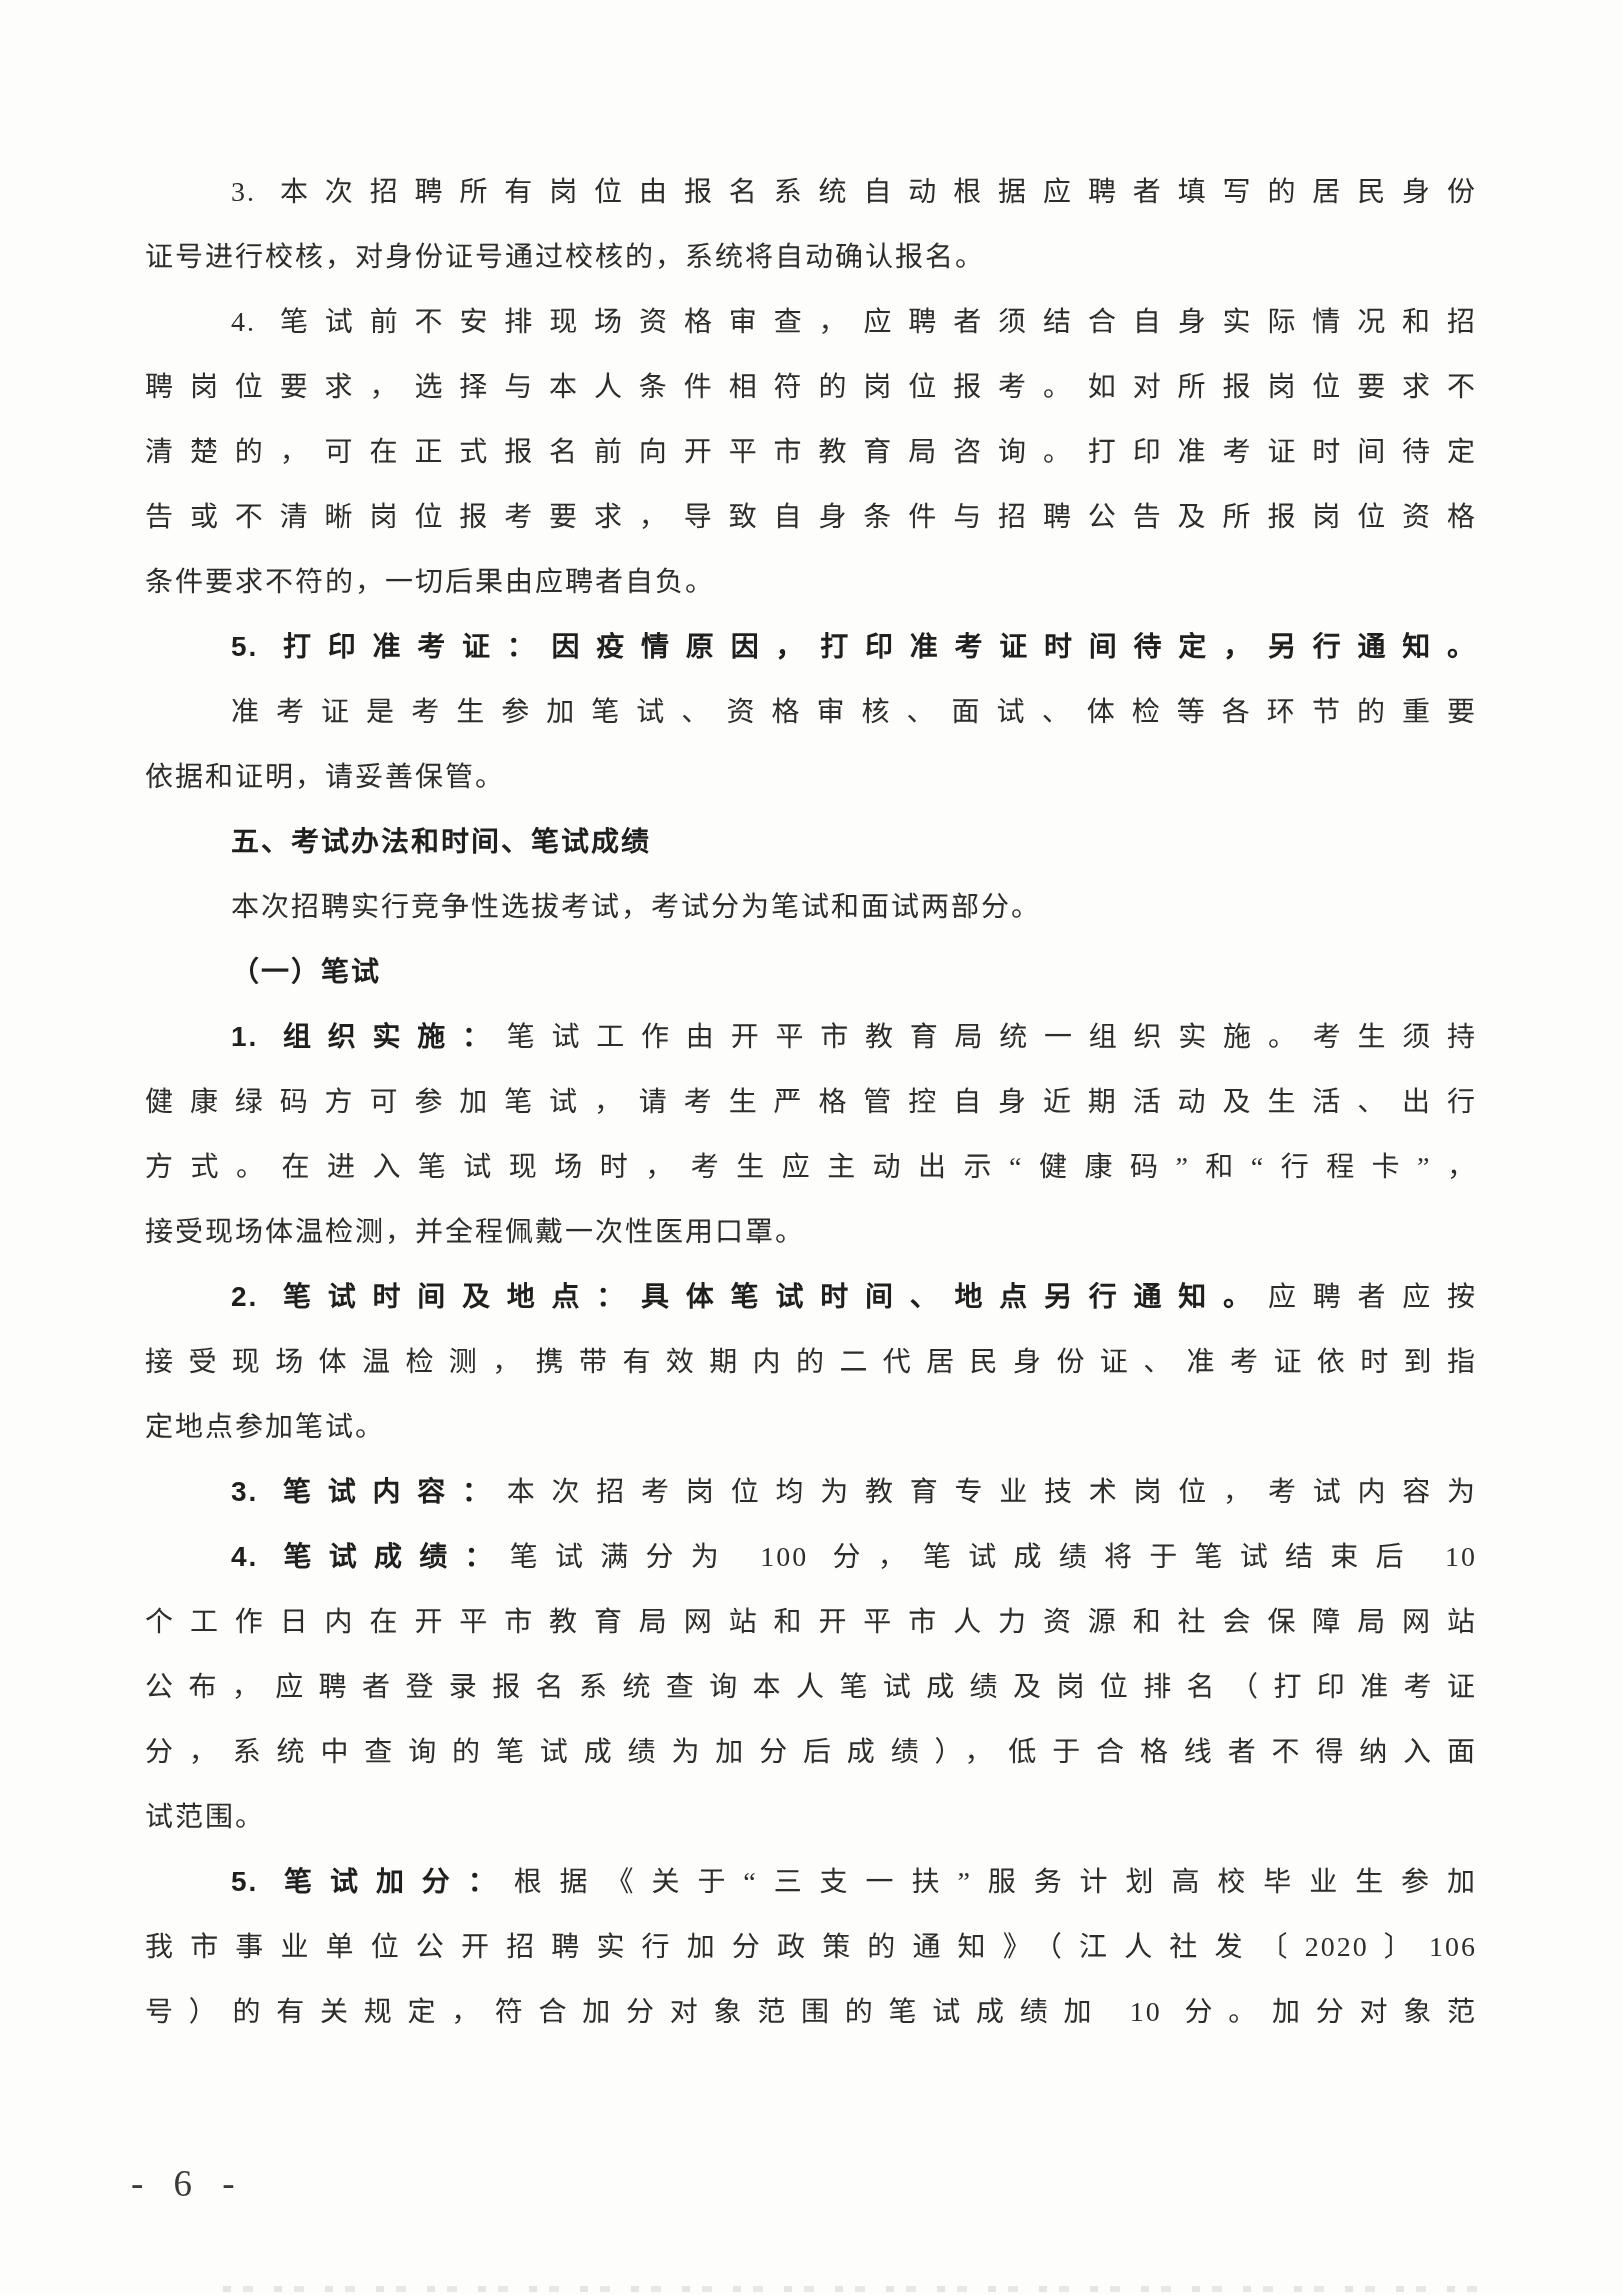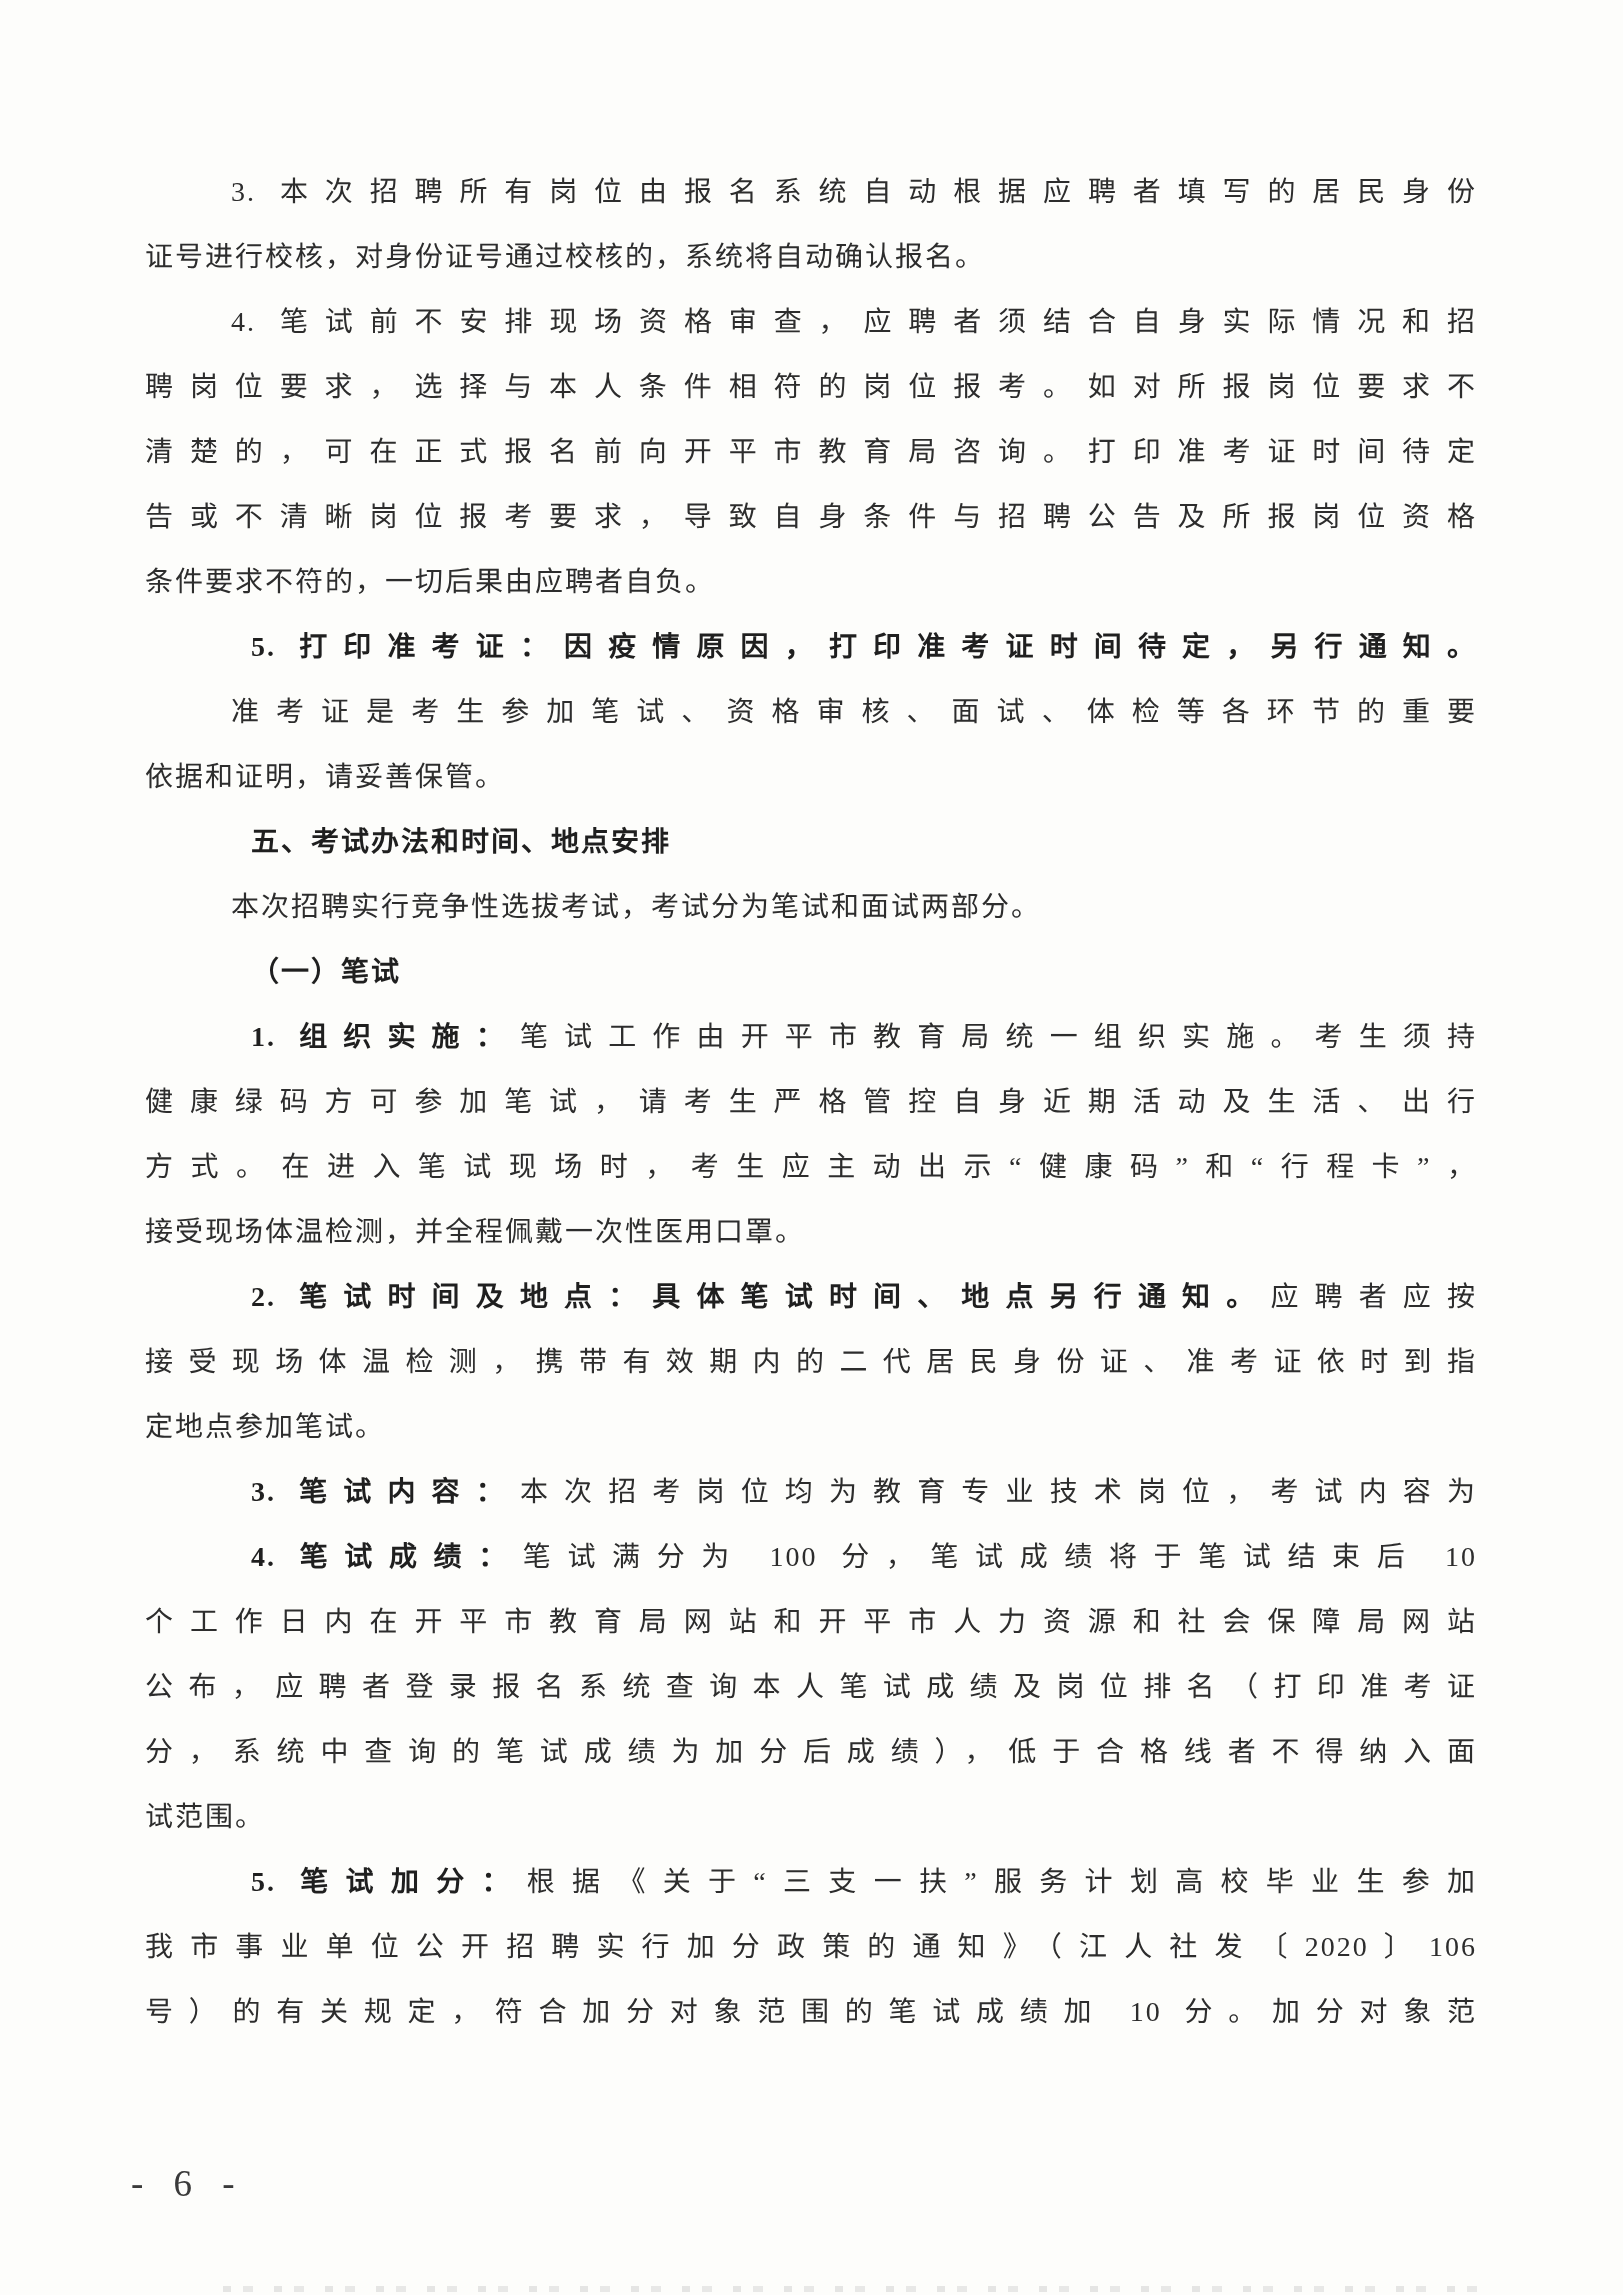--- a/index.html
+++ b/index.html
@@ -31,24 +31,23 @@
     text-align: left;
     overflow: visible;
   }
   .line.indent { text-indent: 86px; }
   .line.fill {
     text-align: justify;
     text-align-last: justify;
   }
   .seg { white-space: pre-wrap; }
   .seg.b {
-    font-family: Liberation Serif, serif;
+    font-family: Liberation Sans, sans-serif;
     font-weight: 700;
     color: #1f1f1f;
-    margin-left: 20px;
   }
   .page-number {
     position: absolute;
     left: 131px;
     top: 2161px;
     font-size: 37px;
     line-height: 46px;
     letter-spacing: 10.5px;
     color: #3a3a3a;
     font-family: "Liberation Serif", "DejaVu Serif", serif;
@@ -74,21 +73,21 @@
       <div class="line indent fill"><span class="seg">3. 本次招聘所有岗位由报名系统自动根据应聘者填写的居民身份</span></div>
       <div class="line"><span class="seg">证号进行校核，对身份证号通过校核的，系统将自动确认报名。</span></div>
       <div class="line indent fill"><span class="seg">4. 笔试前不安排现场资格审查，应聘者须结合自身实际情况和招</span></div>
       <div class="line fill"><span class="seg">聘岗位要求，选择与本人条件相符的岗位报考。如对所报岗位要求不</span></div>
       <div class="line fill"><span class="seg">清楚的，可在正式报名前向开平市教育局咨询。打印准考证时间待定</span></div>
       <div class="line fill"><span class="seg">告或不清晰岗位报考要求，导致自身条件与招聘公告及所报岗位资格</span></div>
       <div class="line"><span class="seg">条件要求不符的，一切后果由应聘者自负。</span></div>
       <div class="line indent fill"><span class="seg b">5. 打印准考证：因疫情原因，打印准考证时间待定，另行通知。</span></div>
       <div class="line indent fill"><span class="seg">准考证是考生参加笔试、资格审核、面试、体检等各环节的重要</span></div>
       <div class="line"><span class="seg">依据和证明，请妥善保管。</span></div>
-      <div class="line indent"><span class="seg b">五、考试办法和时间、地点安排</span></div>
+      <div class="line indent"><span class="seg b">五、考试办法和时间、笔试成绩</span></div>
       <div class="line indent"><span class="seg">本次招聘实行竞争性选拔考试，考试分为笔试和面试两部分。</span></div>
       <div class="line indent"><span class="seg b">（一）笔试</span></div>
       <div class="line indent fill"><span class="seg b">1. 组织实施：</span><span class="seg">笔试工作由开平市教育局统一组织实施。考生须持</span></div>
       <div class="line fill"><span class="seg">健康绿码方可参加笔试，请考生严格管控自身近期活动及生活、出行</span></div>
       <div class="line fill"><span class="seg">方式。在进入笔试现场时，考生应主动出示“健康码”和“行程卡”，</span></div>
       <div class="line"><span class="seg">接受现场体温检测，并全程佩戴一次性医用口罩。</span></div>
       <div class="line indent fill"><span class="seg b">2. 笔试时间及地点：具体笔试时间、地点另行通知。</span><span class="seg">应聘者应按</span></div>
       <div class="line fill"><span class="seg">接受现场体温检测，携带有效期内的二代居民身份证、准考证依时到指</span></div>
       <div class="line"><span class="seg">定地点参加笔试。</span></div>
       <div class="line indent fill"><span class="seg b">3. 笔试内容：</span><span class="seg">本次招考岗位均为教育专业技术岗位，考试内容为</span></div>

